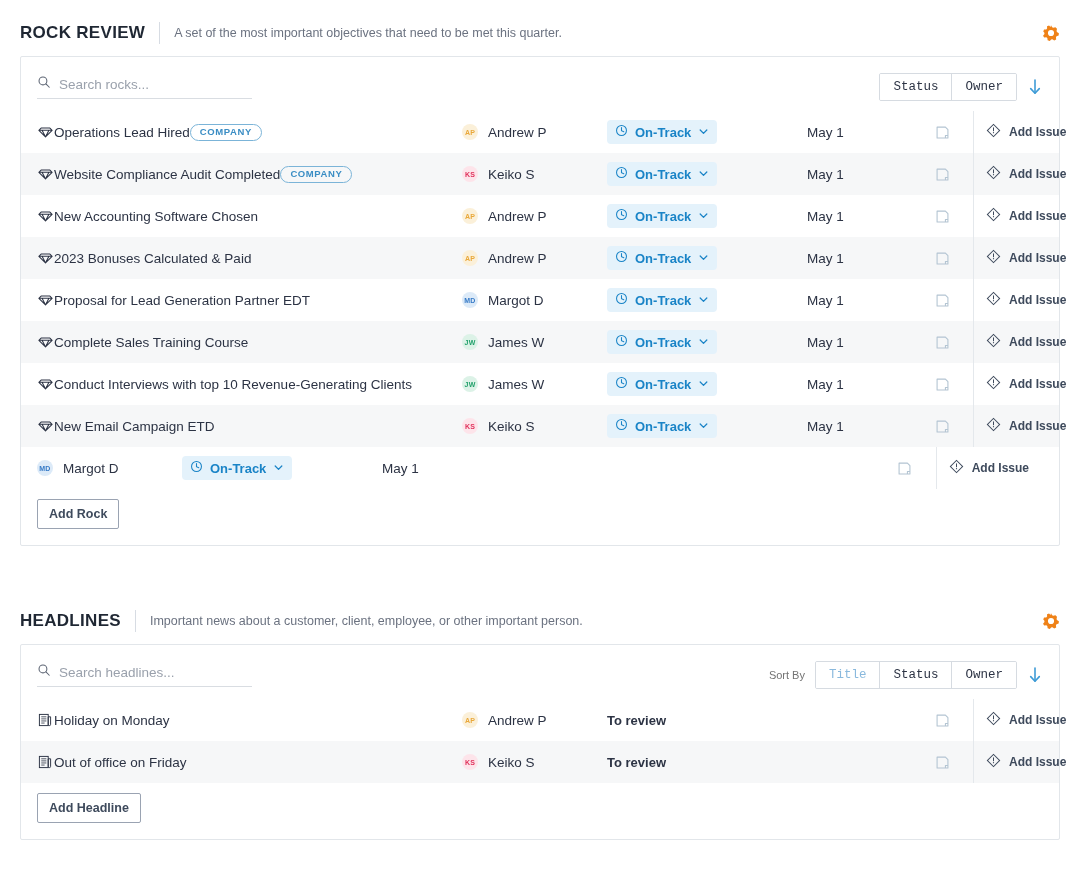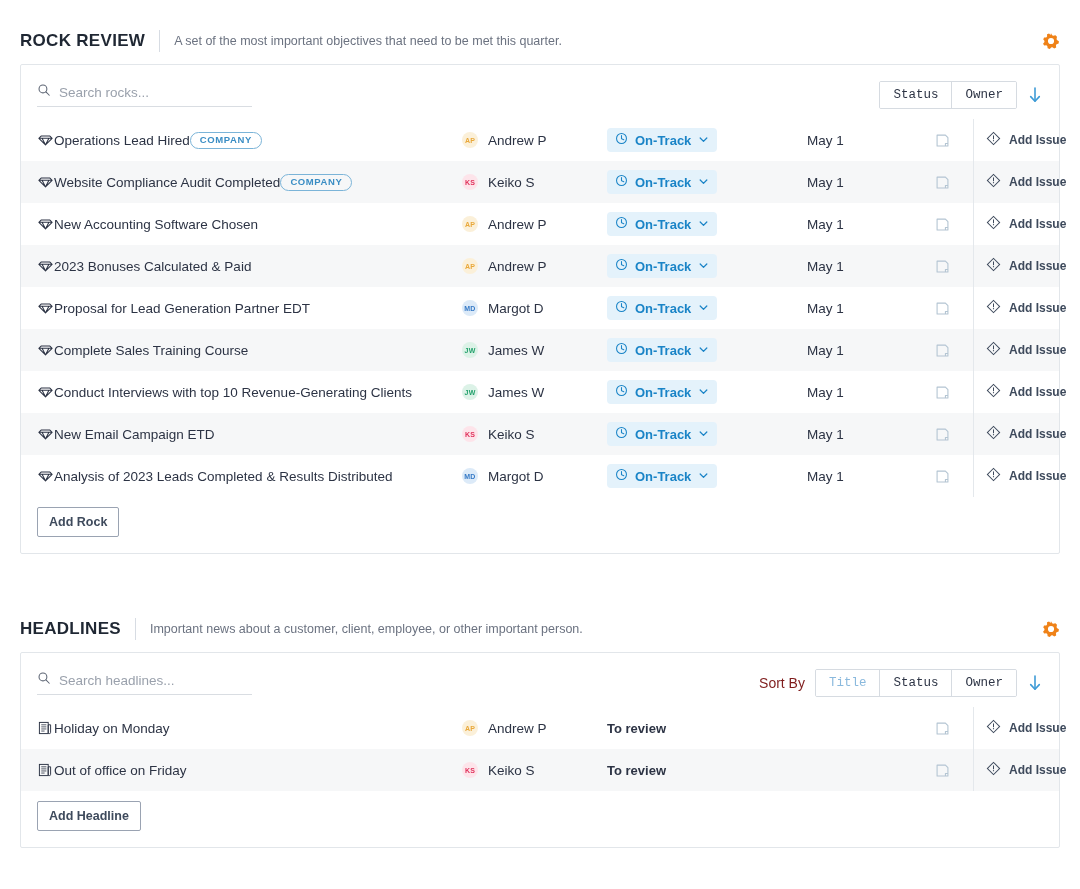--- a/index.html
+++ b/index.html
@@ -6,21 +6,21 @@
 
   body {
     width: 1080px;
     height: 889px;
     background: #ffffff;
     font-family: "Liberation Sans", sans-serif;
     color: #2c3344;
     overflow: hidden;
   }
 
-  .page { padding: 8px 20px; }
+  .page { padding: 0 20px; }
 
   
   .section-head {
     display: flex;
     align-items: center;
     height: 56px;
     padding-top: 10px;
   }
   .section-title {
     font-size: 17px;
@@ -76,22 +76,22 @@
   }
   .search-box input::placeholder { color: #9aa1ac; }
 
   .toolbar-right {
     margin-left: auto;
     display: flex;
     align-items: center;
     gap: 10px;
   }
   .sort-label {
-    font-size: 14px;
-    color: #7f1d1d;
+    font-size: 11px;
+    color: #737373;
   }
   .btn-group {
     display: flex;
     border: 1px solid #d6dbe1;
     border-radius: 2px;
     overflow: hidden;
     font-family: Liberation Mono, monospace;
   }
   .btn-group .seg {
     font-size: 12.5px;
@@ -608,26 +608,20 @@
                   <rect x="9" y="1.6" width="10.4" height="10.4" transform="rotate(45 9 1.6)" fill="none" stroke="#3e4a5c" stroke-width="1.2"></rect>
                   <line x1="9" y1="5.8" x2="9" y2="9.4" stroke="#3e4a5c" stroke-width="1.2" stroke-linecap="round"></line>
                   <circle cx="9" cy="11.6" r="0.75" fill="#3e4a5c"></circle>
                 </svg></span>
               <span>Add Issue</span>
             </span>
             <span class="kebab"></span>
           </div>
         </div>
         <div class="row">
-          <div class="cell-title">
-            <span class="row-icon"><svg viewBox="0 0 20 20" width="17" height="17">
-                <path d="M2.2 7.4h15.6M6 7.4l4 7.8 4-7.8M2.2 7.4l2.6-2.6h10.4l2.6 2.6-7.8 7.8z" fill="none" stroke="#2c3344" stroke-width="1.2" stroke-linejoin="round"></path>
-              </svg></span>
-            <span class="title-text">Analysis of 2023 Leads Completed &amp; Results Distributed</span>
-          </div>
           <div class="cell-owner">
             <span class="avatar av-MD">MD</span>
             <span class="owner-name">Margot D</span>
           </div>
           <div class="cell-status"><span class="status-pill">
               <span><svg viewBox="0 0 16 16" width="13" height="13">
                   <circle cx="8" cy="8" r="6.1" fill="none" stroke="#1a84c7" stroke-width="1.3"></circle>
                   <polyline points="8,4.4 8,8.2 10.8,9.6" fill="none" stroke="#1a84c7" stroke-width="1.3" stroke-linecap="round"></polyline>
                 </svg></span>
               <span>On-Track</span>

